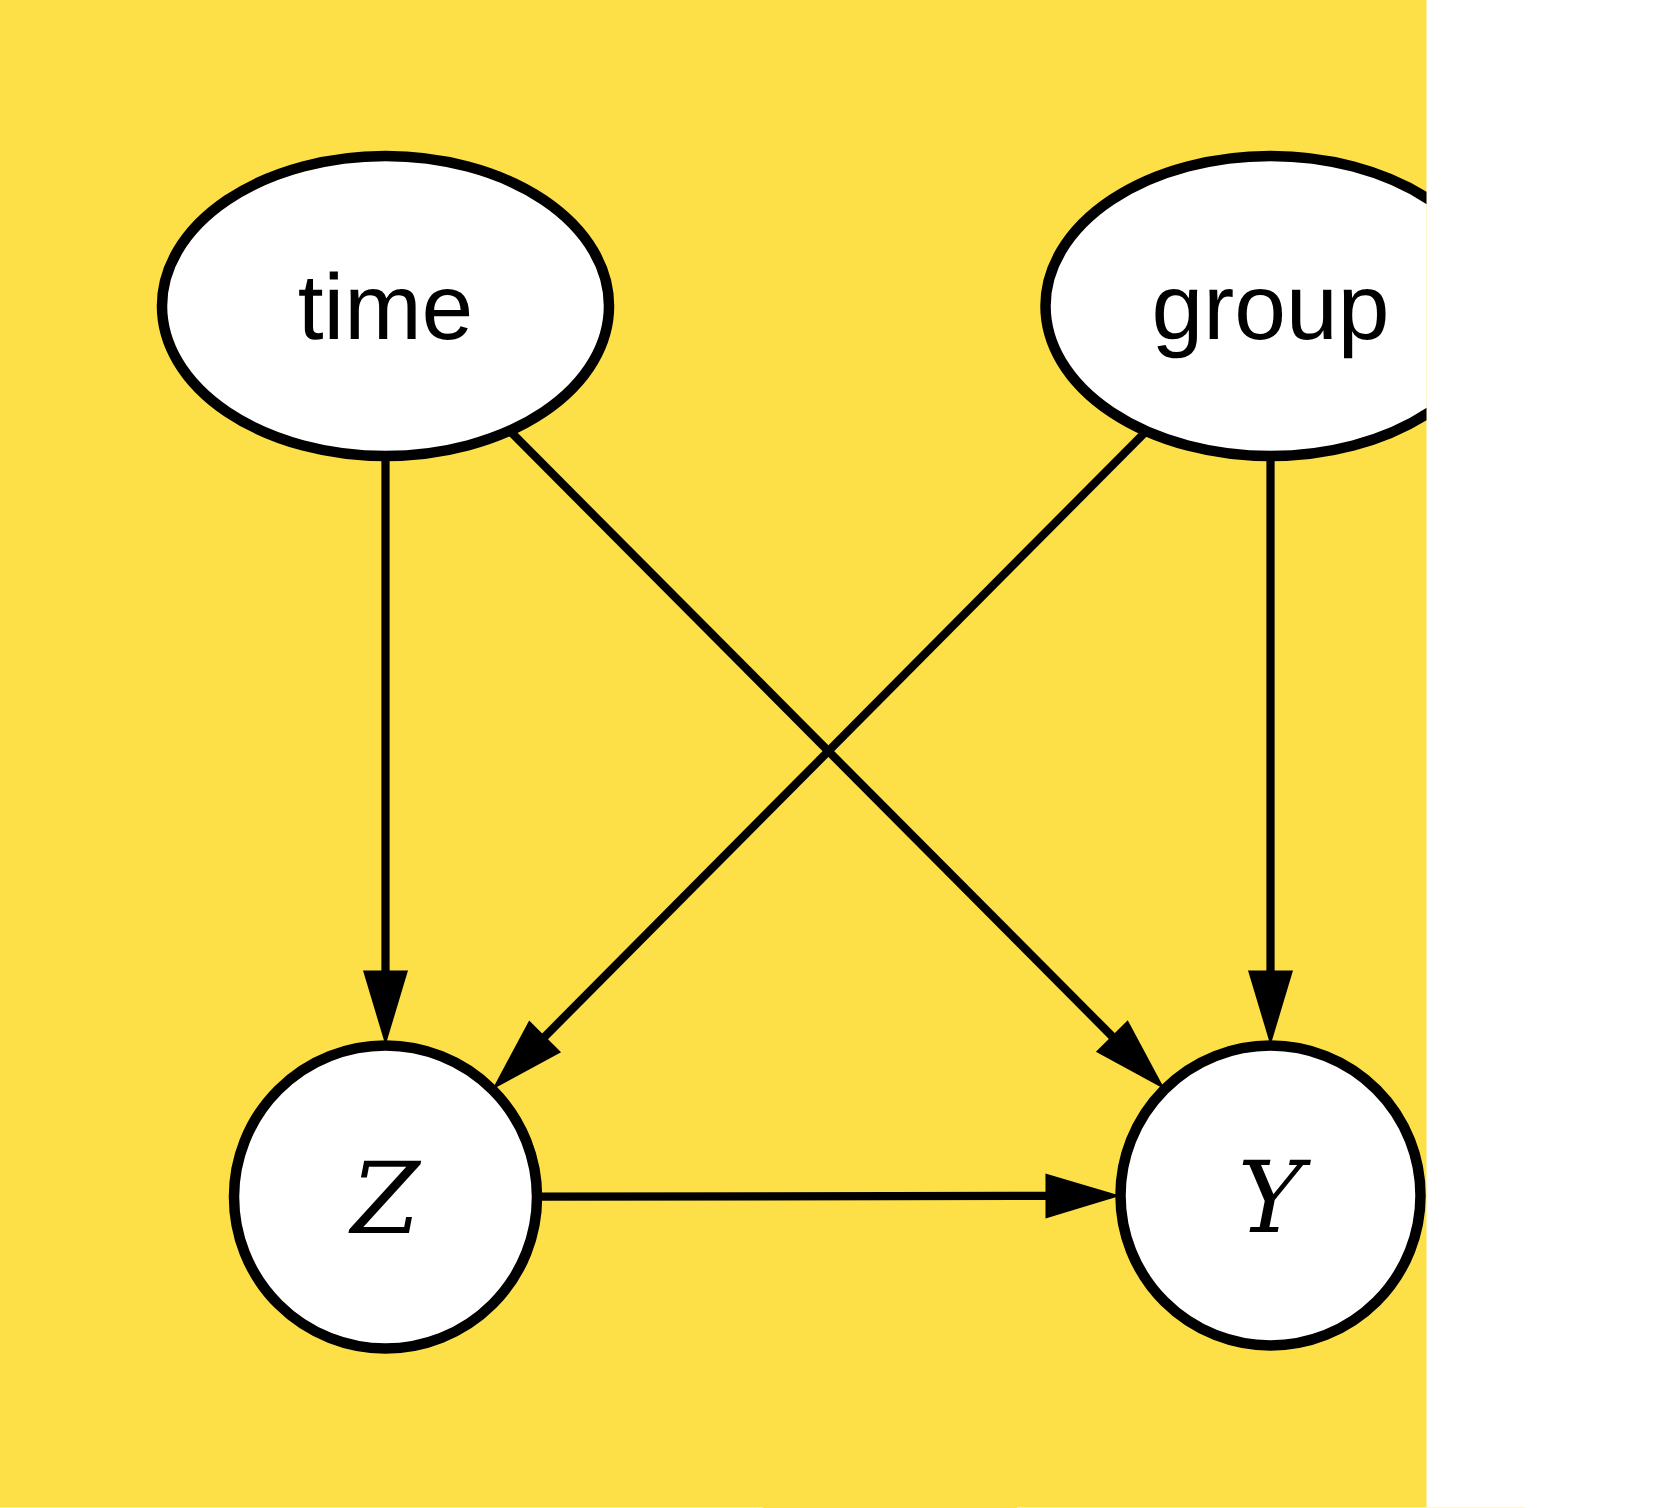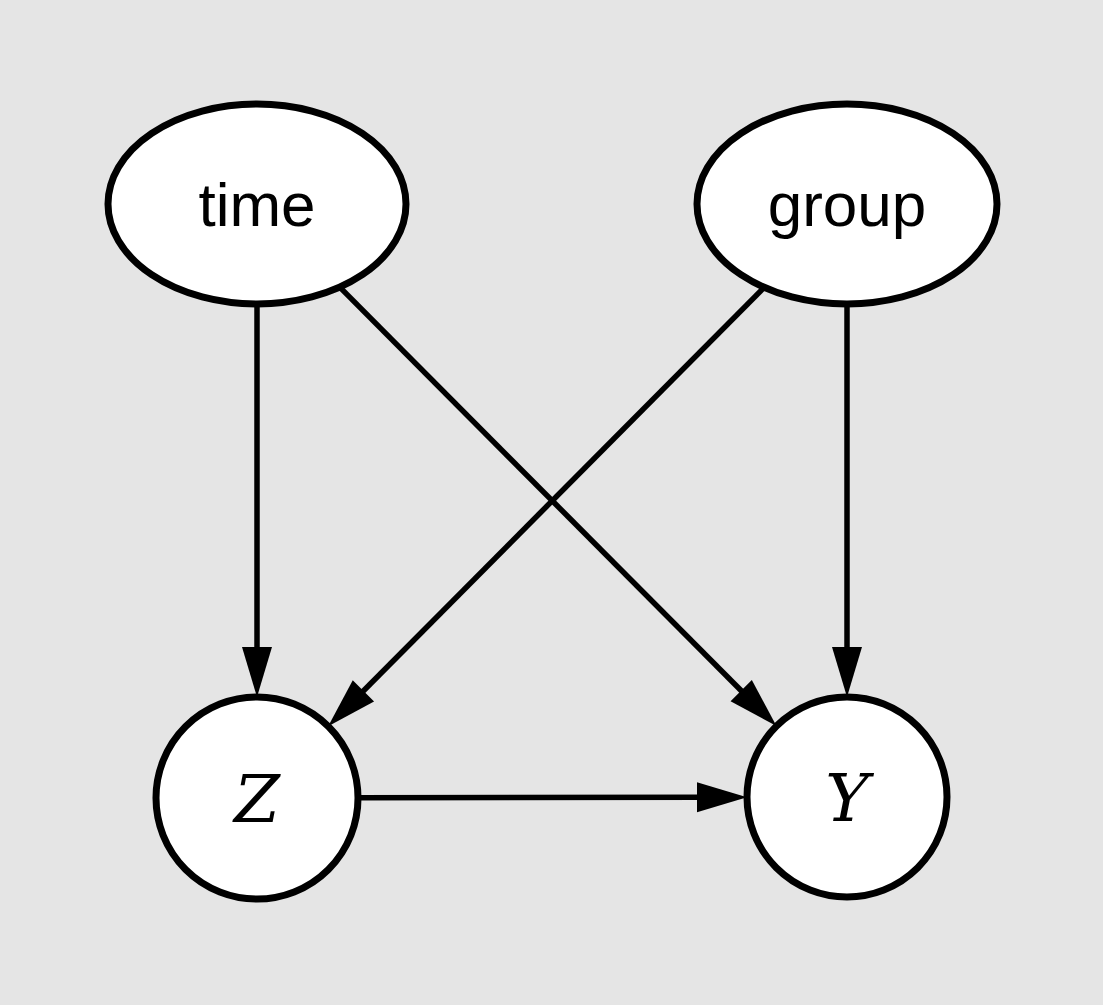--- a/index.html
+++ b/index.html
@@ -2,23 +2,23 @@
 <html><head>
 <meta charset="utf-8">
 <style>
   html, body {
     margin: 0;
     padding: 0;
     background: #ffffff;
   }
   .stage {
     position: relative;
-    width: 1103px;
+    width: 951px;
     height: 1005px;
-    background: #e5e5e5;
+    background: #fde047;
     overflow: hidden;
   }
   svg { display: block; }
   .node-shape {
     fill: #ffffff;
   }
   .edge-line {
     fill: none;
   }
   .label-sans {

